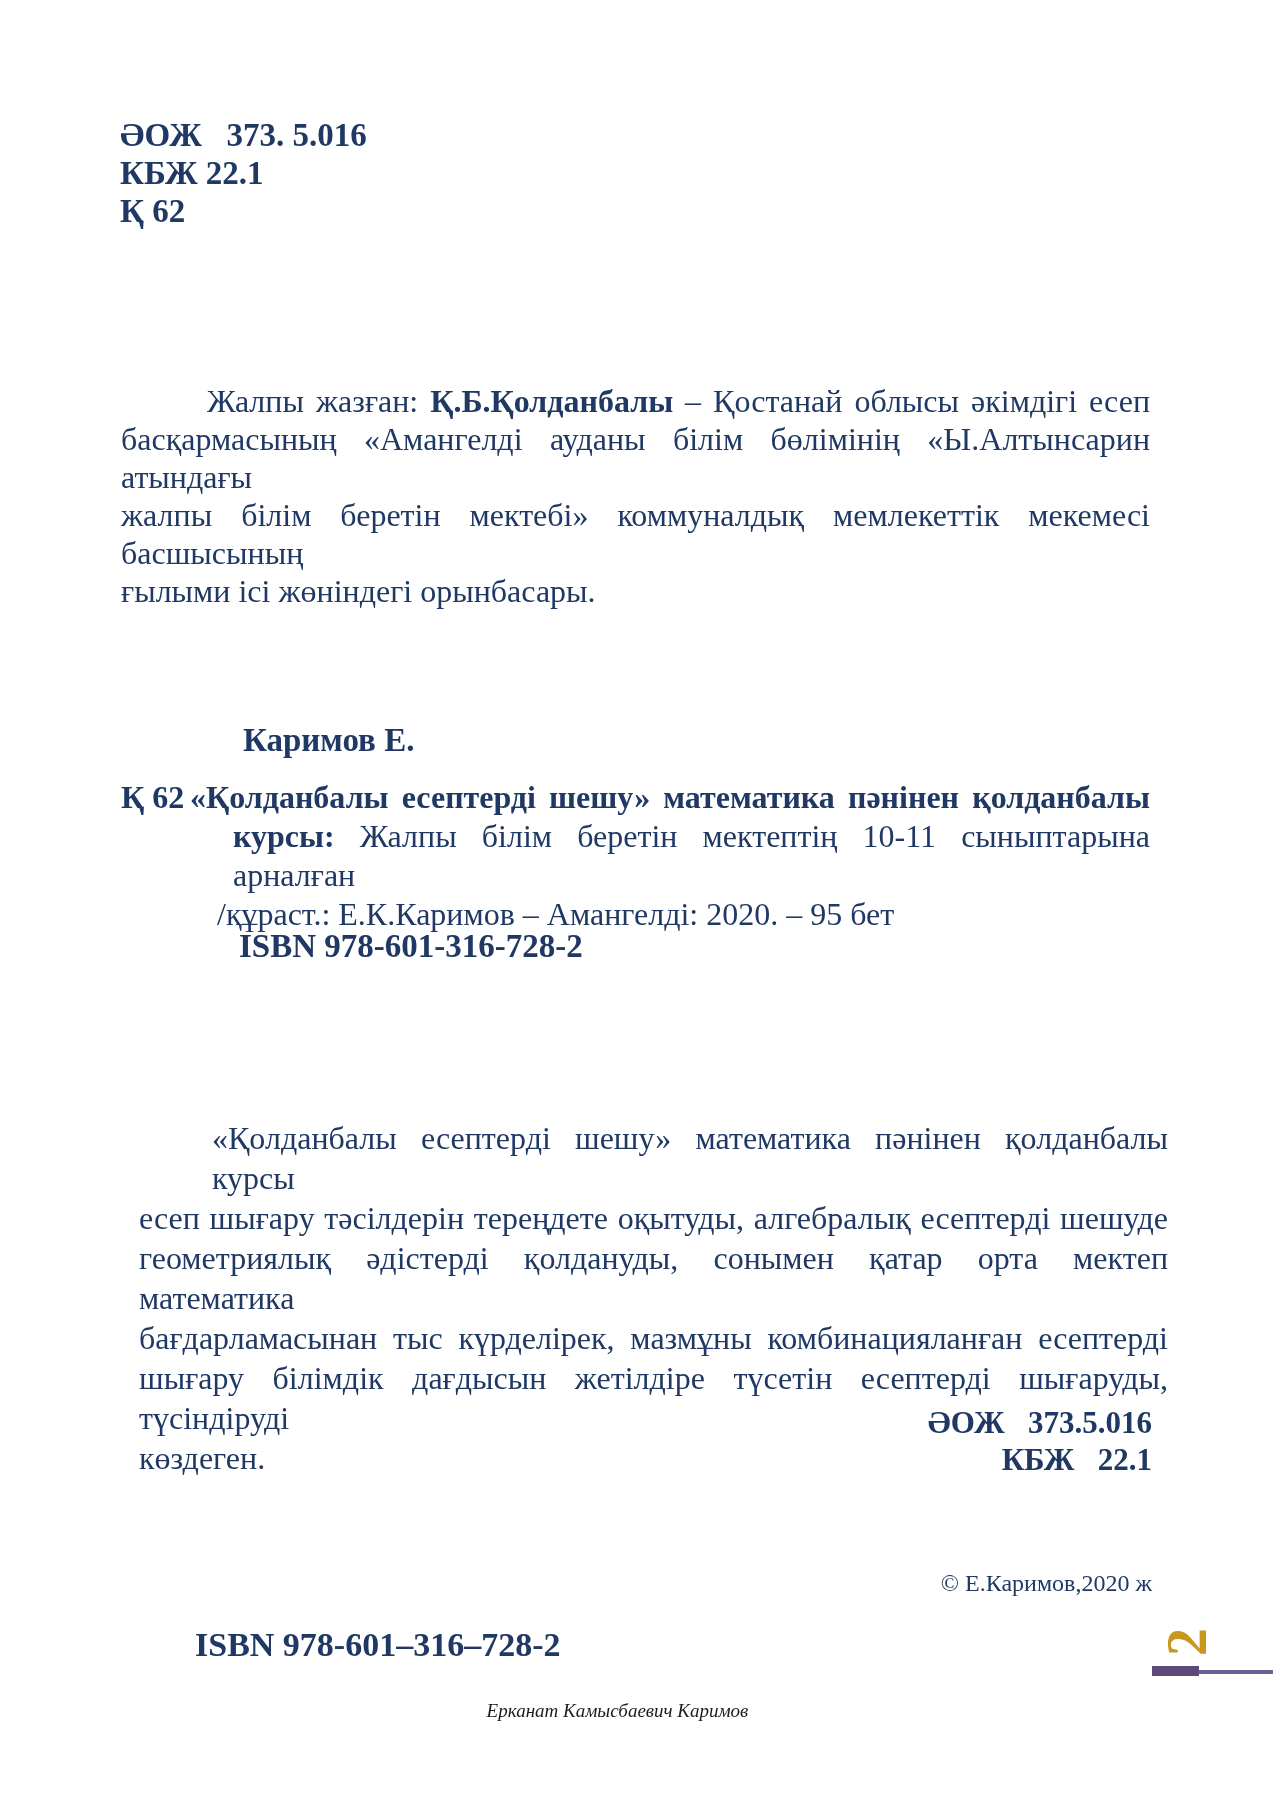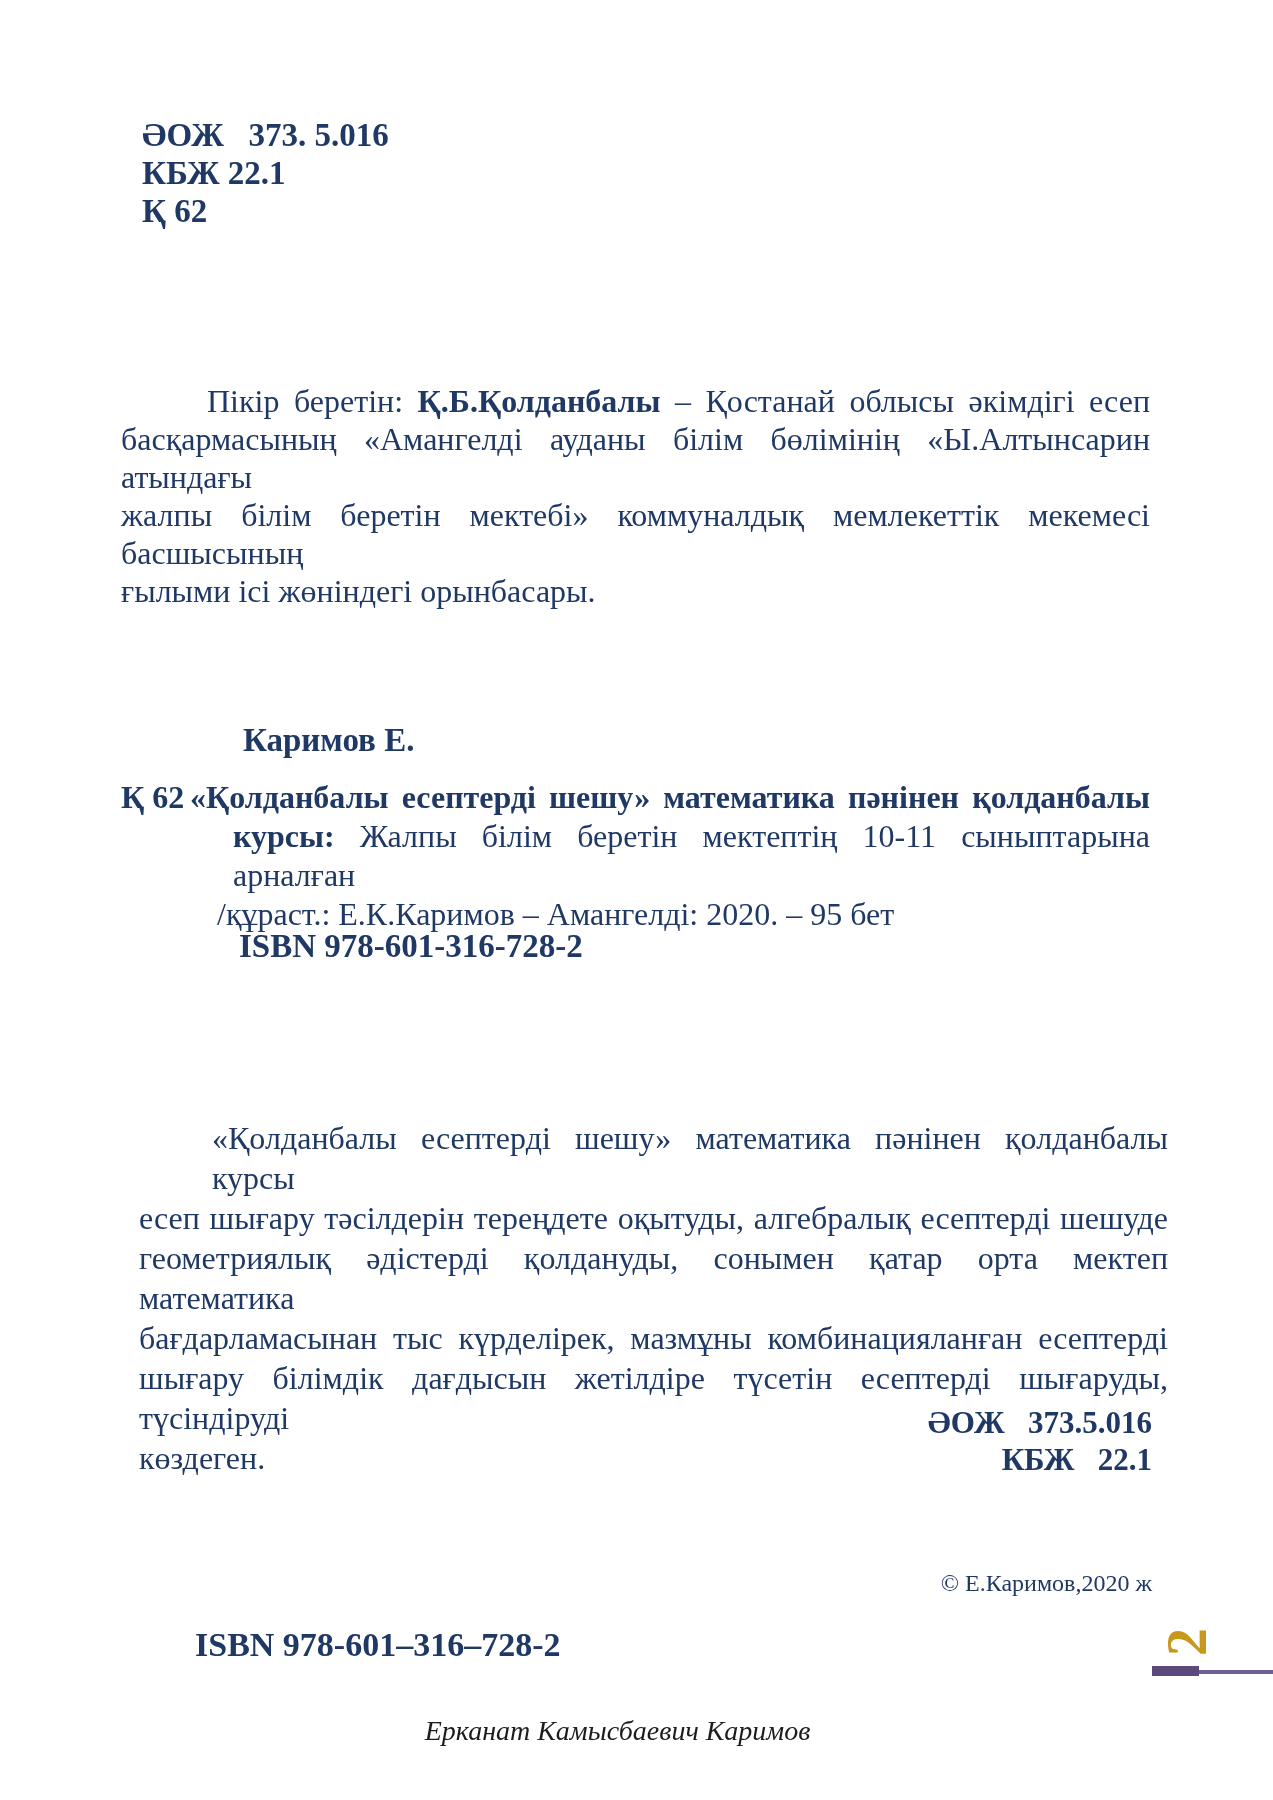--- a/index.html
+++ b/index.html
@@ -8,21 +8,21 @@
     width: 1273px;
     height: 1800px;
     margin: 0 auto;
     background: #ffffff;
     font-family: "Liberation Serif", "DejaVu Serif", serif;
     color: #1f3864;
     overflow: hidden;
   }
   .abs { position: absolute; }
   .b { font-weight: bold; }
-  .pre { white-space: pre; margin-left: 22px; }
+  .pre { white-space: pre; }
   
   .jline {
     text-align: justify;
     text-align-last: justify;
     -moz-text-align-last: justify;
     overflow: hidden;
   }
   .body-text { font-size: 32px; line-height: 38px; }
   .annot-text { font-size: 32px; line-height: 40px; }
 
@@ -34,21 +34,21 @@
   #entry-sign { position: absolute; left: 0; top: 0; }
   #entry-title-line { margin-left: 69px; }
   #entry-line-2 { margin-left: 112px; }
   #entry-line-3 { margin-left: 96px; }
   #isbn-top { left: 239px; top: 928px; font-size: 33px; }
   #annotation-paragraph { left: 139px; top: 1118px; width: 1029px; }
   #annotation-line-1 { padding-left: 73px; }
   #udc-footer-block { left: 121px; top: 1404px; width: 1031px; text-align: right; font-size: 31px; line-height: 37px; }
   #copyright-line { left: 121px; top: 1570px; width: 1031px; text-align: right; font-size: 24px; }
   #isbn-bottom { left: 195px; top: 1626px; font-size: 34px; }
-  #footer-author { left: 0; top: 1700px; width: 1235px; text-align: center; font-style: italic; color: #1c1c1c; font-size: 28px; margin-top: 15px; }
+  #footer-author { left: 0; top: 1700px; width: 1235px; text-align: center; font-style: italic; color: #1c1c1c; font-size: 19px; }
   #page-number {
     left: 1158px; top: 1613px; width: 58px; height: 58px;
     line-height: 58px; text-align: center;
     font-size: 56px; font-weight: bold; color: #c7981c;
     transform: rotate(-90deg);
   }
   #page-rule-thick { left: 1152px; top: 1666px; width: 47px; height: 10px; background: #5b4a7b; }
   #page-rule-thin  { left: 1199px; top: 1670px; width: 74px; height: 4px;  background: #6e6096; }
 </style>
 </head>
@@ -57,21 +57,21 @@
 <div class="page">
 
   <div class="abs b" id="header-block">
     <div class="pre">ӘОЖ   373. 5.016</div>
     <div class="pre">КБЖ 22.1</div>
     <div class="pre">Қ 62</div>
   </div>
 
   <div class="abs body-text" id="reviewer-paragraph">
     <div class="jline" id="reviewer-line-1">
-      <span>Пікір беретін:</span>
+      <span>Жалпы жазған:</span>
       <span class="b">Қ.Б.Қолданбалы</span>
       <span>– Қостанай облысы әкімдігі есеп</span>
     </div>
     <div class="jline">басқармасының «Амангелді ауданы білім бөлімінің «Ы.Алтынсарин атындағы</div>
     <div class="jline">жалпы білім беретін мектебі» коммуналдық мемлекеттік мекемесі басшысының</div>
     <div>ғылыми ісі жөніндегі орынбасары.</div>
   </div>
 
   <div class="abs b" id="author-heading">Каримов Е.</div>
 

